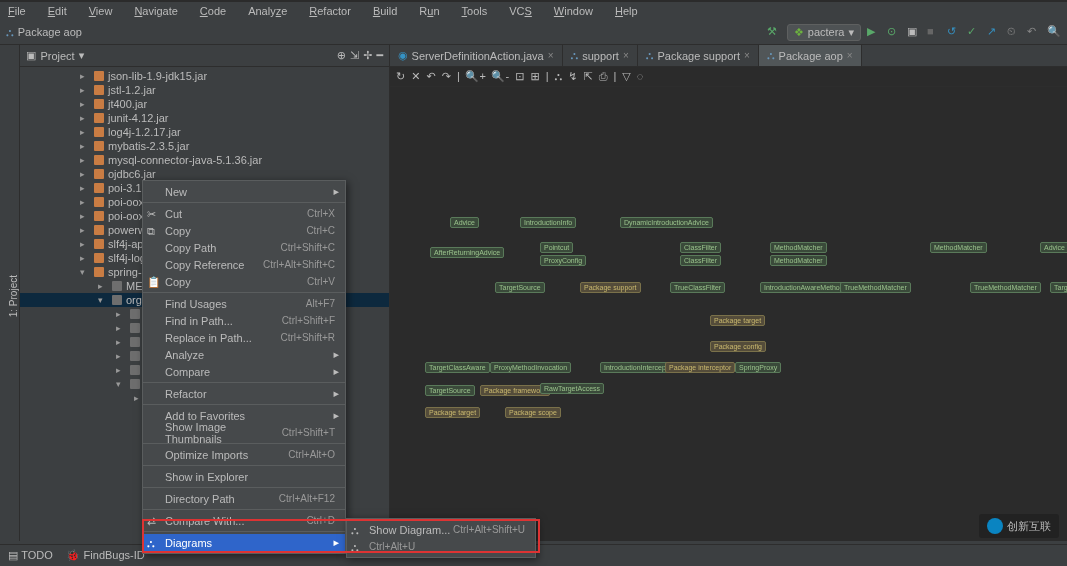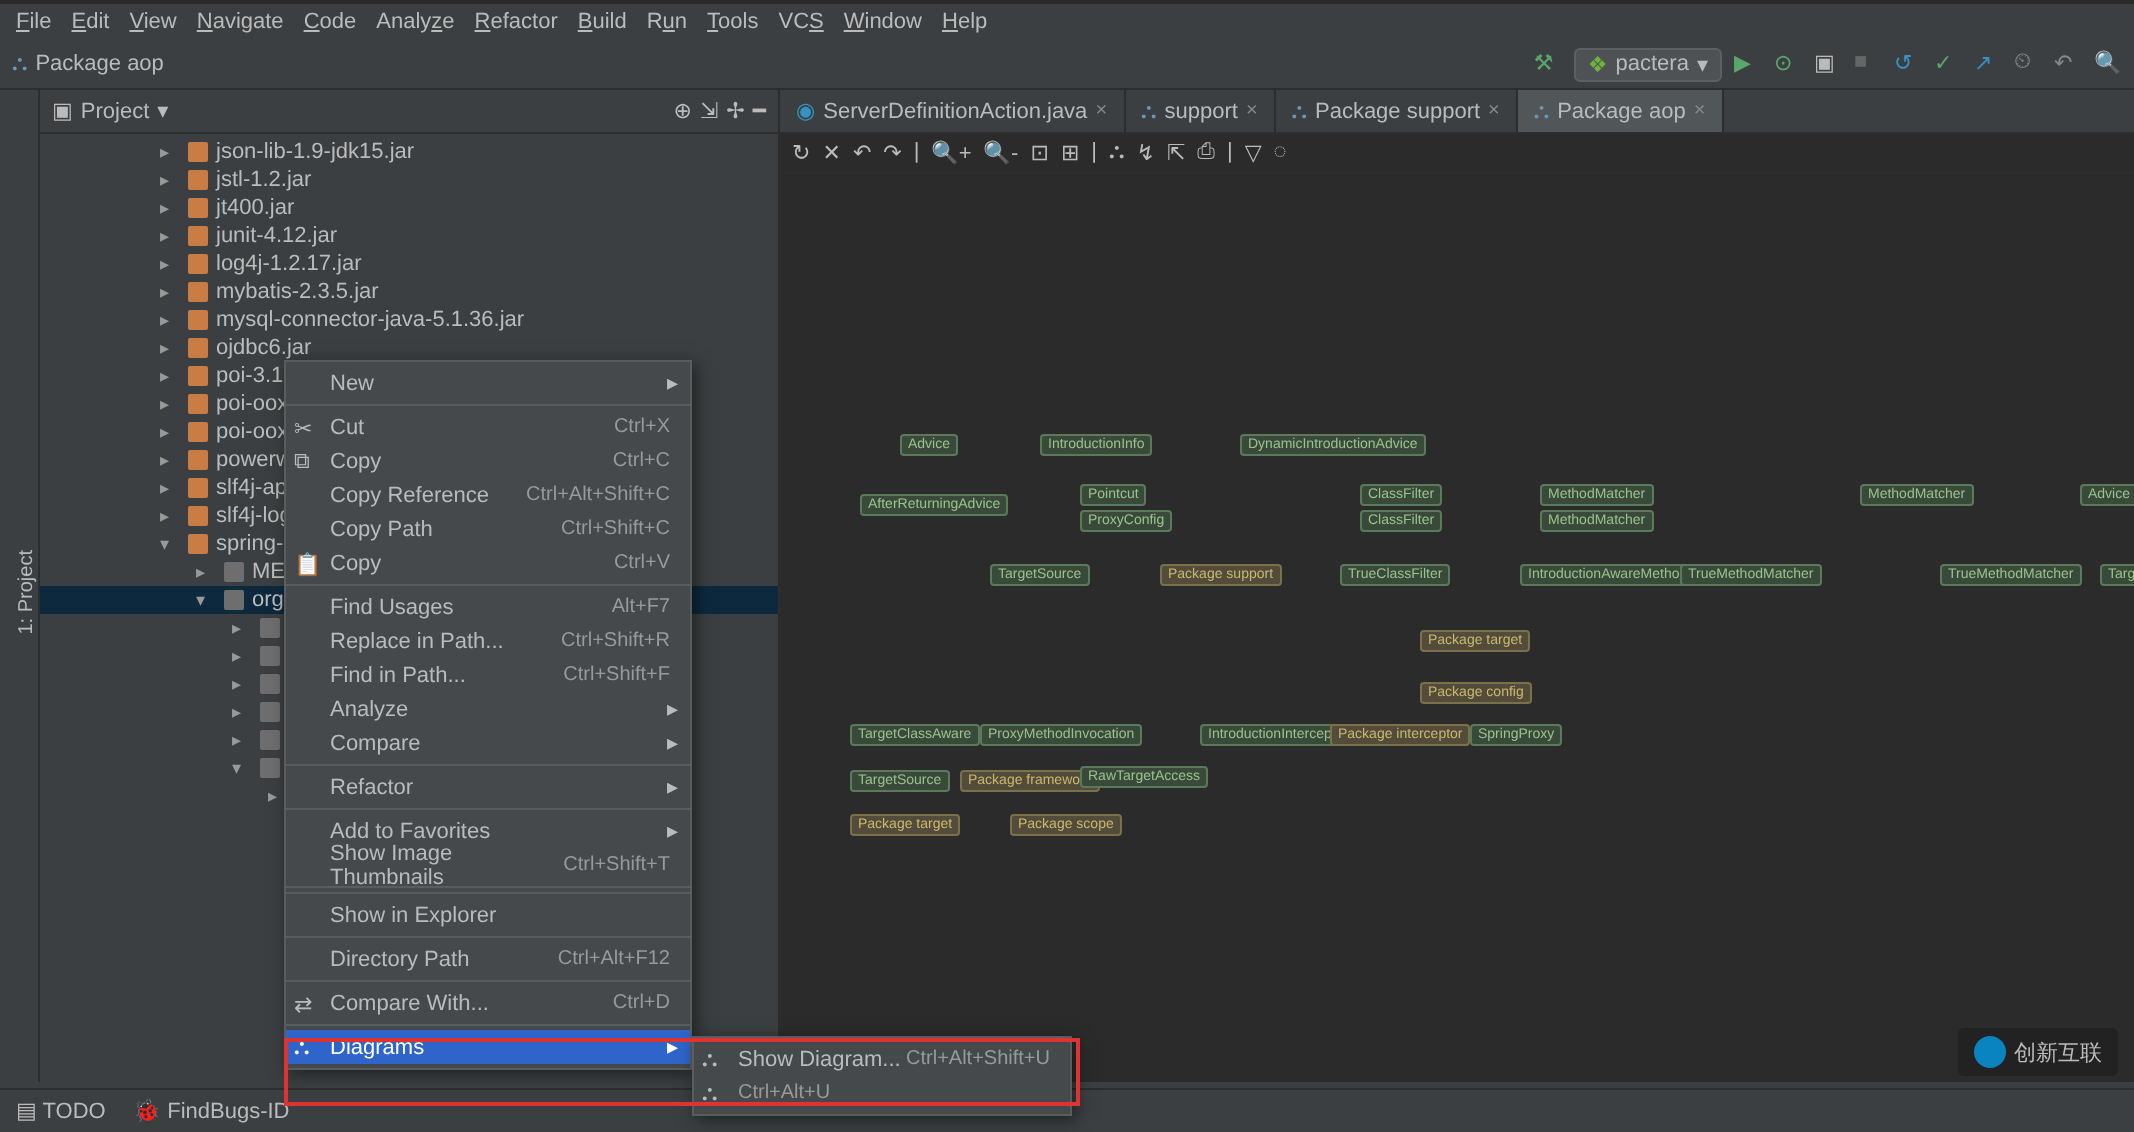--- a/index.html
+++ b/index.html
@@ -1,18 +1,18 @@
 <!DOCTYPE html>
 <html><head>
 <meta charset="utf-8">
 <style>
 * { margin: 0; padding: 0; box-sizing: border-box; font-family: "Segoe UI", Arial, sans-serif; font-size: 11px; color: #bbb; }
 body { background: #3c3f41; width: 1067px; height: 566px; overflow: hidden; position: relative; }
 .titlebar { height: 2px; background: #2b2b2b; }
-.menubar { display: flex; gap: 2px; padding: 2px 4px; height: 18px; align-items: center; background: #3c3f41; }
+.menubar { display: flex; gap: 14px; padding: 2px 4px; height: 18px; align-items: center; background: #3c3f41; }
 .menubar span { padding: 1px 4px; cursor: pointer; }
 .menubar span u { text-decoration: underline; }
 .toolbar-row { display: flex; align-items: center; height: 25px; background: #3c3f41; border-bottom: 1px solid #2d2d2d; padding: 0 6px; justify-content: space-between; }
 .breadcrumb { display:flex; align-items:center; gap:4px; }
 .right-actions { display:flex; gap:6px; align-items:center; }
 .run-combo { background:#4e5254; border:1px solid #5e6060; padding:1px 6px; border-radius:3px; display:flex; align-items:center; gap:4px;}
 .tb-icon { width:14px; height:14px; display:inline-block; }
 .green-play { color:#59a869; }
 .green-bug { color:#59a869; }
 .main { display:flex; height: calc(100% - 70px); }
@@ -331,46 +331,46 @@
       <span class="ctx-icon">✂</span>
       <span>Cut</span>
       <span class="sc">Ctrl+X</span>
     </div>
     <div class="ctx-item">
       <span class="ctx-icon">⧉</span>
       <span>Copy</span>
       <span class="sc">Ctrl+C</span>
     </div>
     <div class="ctx-item">
+      <span>Copy Path</span>
+      <span class="sc">Ctrl+Shift+C</span>
+    </div>
+    <div class="ctx-item">
       <span>Copy Reference</span>
       <span class="sc">Ctrl+Alt+Shift+C</span>
-    </div>
-    <div class="ctx-item">
-      <span>Copy Path</span>
-      <span class="sc">Ctrl+Shift+C</span>
     </div>
     <div class="ctx-item">
       <span class="ctx-icon">📋</span>
       <span>Copy</span>
       <span class="sc">Ctrl+V</span>
     </div>
     <div class="ctx-sep"></div>
     <div class="ctx-item">
       <span>Find Usages</span>
       <span class="sc">Alt+F7</span>
     </div>
     <div class="ctx-item">
+      <span>Find in Path...</span>
+      <span class="sc">Ctrl+Shift+F</span>
+    </div>
+    <div class="ctx-item">
       <span>Replace in Path...</span>
       <span class="sc">Ctrl+Shift+R</span>
     </div>
     <div class="ctx-item">
-      <span>Find in Path...</span>
-      <span class="sc">Ctrl+Shift+F</span>
-    </div>
-    <div class="ctx-item">
       <span>Analyze</span>
       <span class="arrw">▸</span>
     </div>
     <div class="ctx-item">
       <span>Compare</span>
       <span class="arrw">▸</span>
     </div>
     <div class="ctx-sep"></div>
     <div class="ctx-item">
       <span>Refactor</span>
@@ -379,20 +379,24 @@
     <div class="ctx-sep"></div>
     <div class="ctx-item">
       <span>Add to Favorites</span>
       <span class="arrw">▸</span>
     </div>
     <div class="ctx-item">
       <span>Show Image Thumbnails</span>
       <span class="sc">Ctrl+Shift+T</span>
     </div>
     <div class="ctx-sep"></div>
+    <div class="ctx-item">
+      <span>Optimize Imports</span>
+      <span class="sc">Ctrl+Alt+O</span>
+    </div>
     <div class="ctx-sep"></div>
     <div class="ctx-item disabled">
       <span>Show in Explorer</span>
     </div>
     <div class="ctx-sep"></div>
     <div class="ctx-item">
       <span>Directory Path</span>
       <span class="sc">Ctrl+Alt+F12</span>
     </div>
     <div class="ctx-sep"></div>

